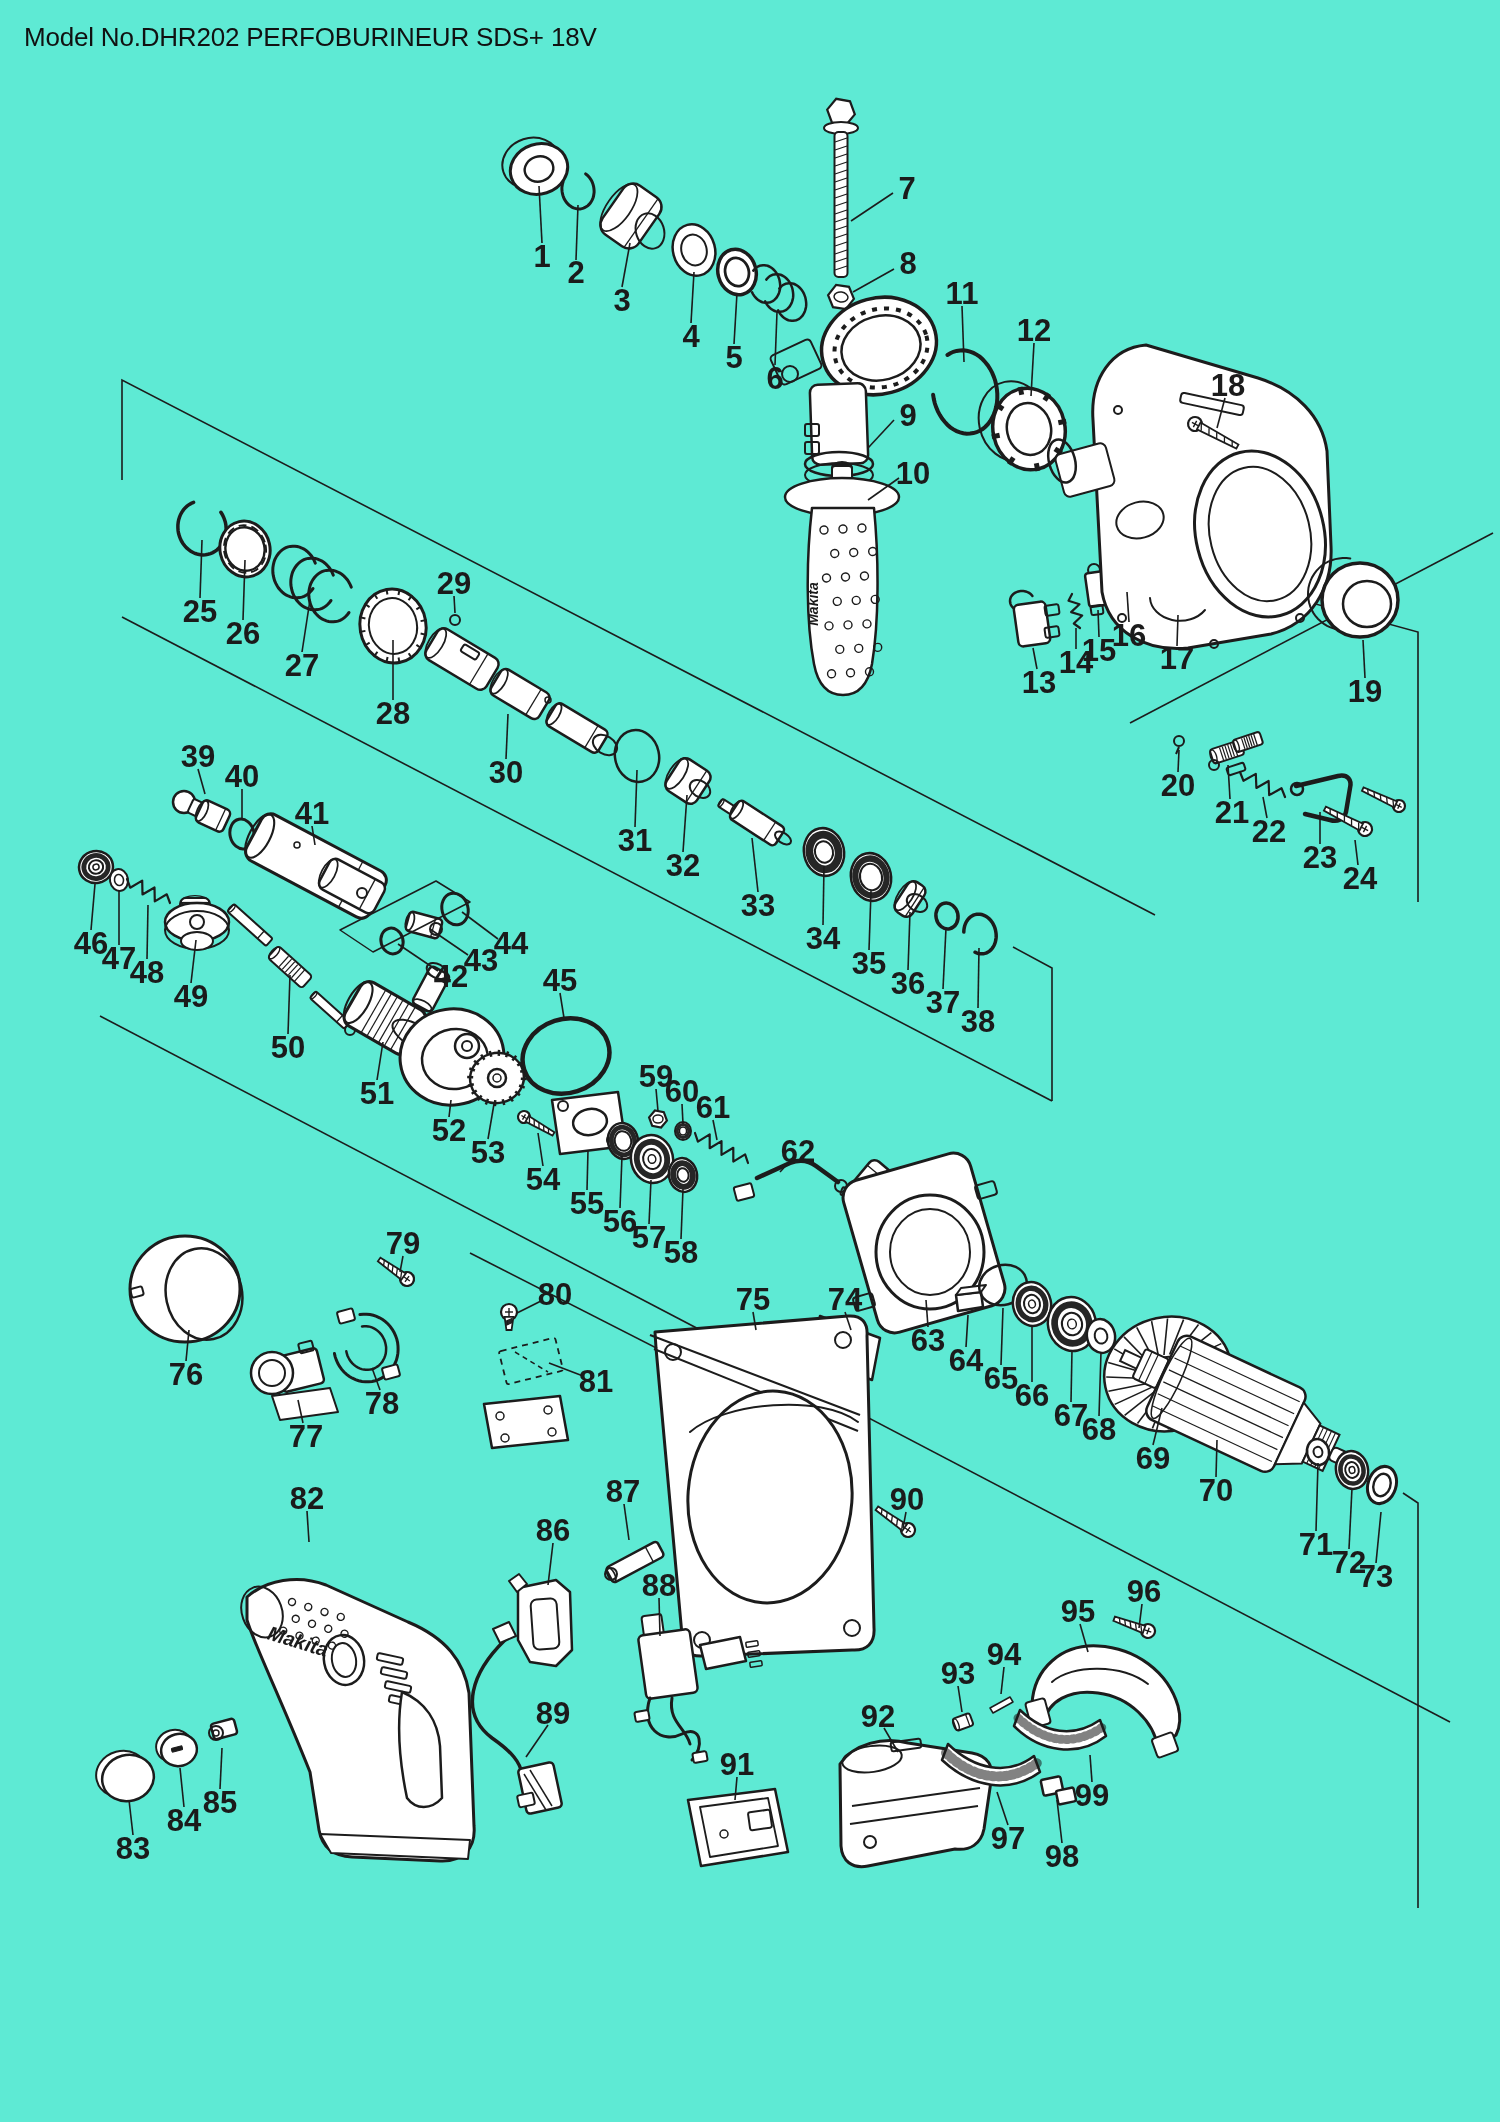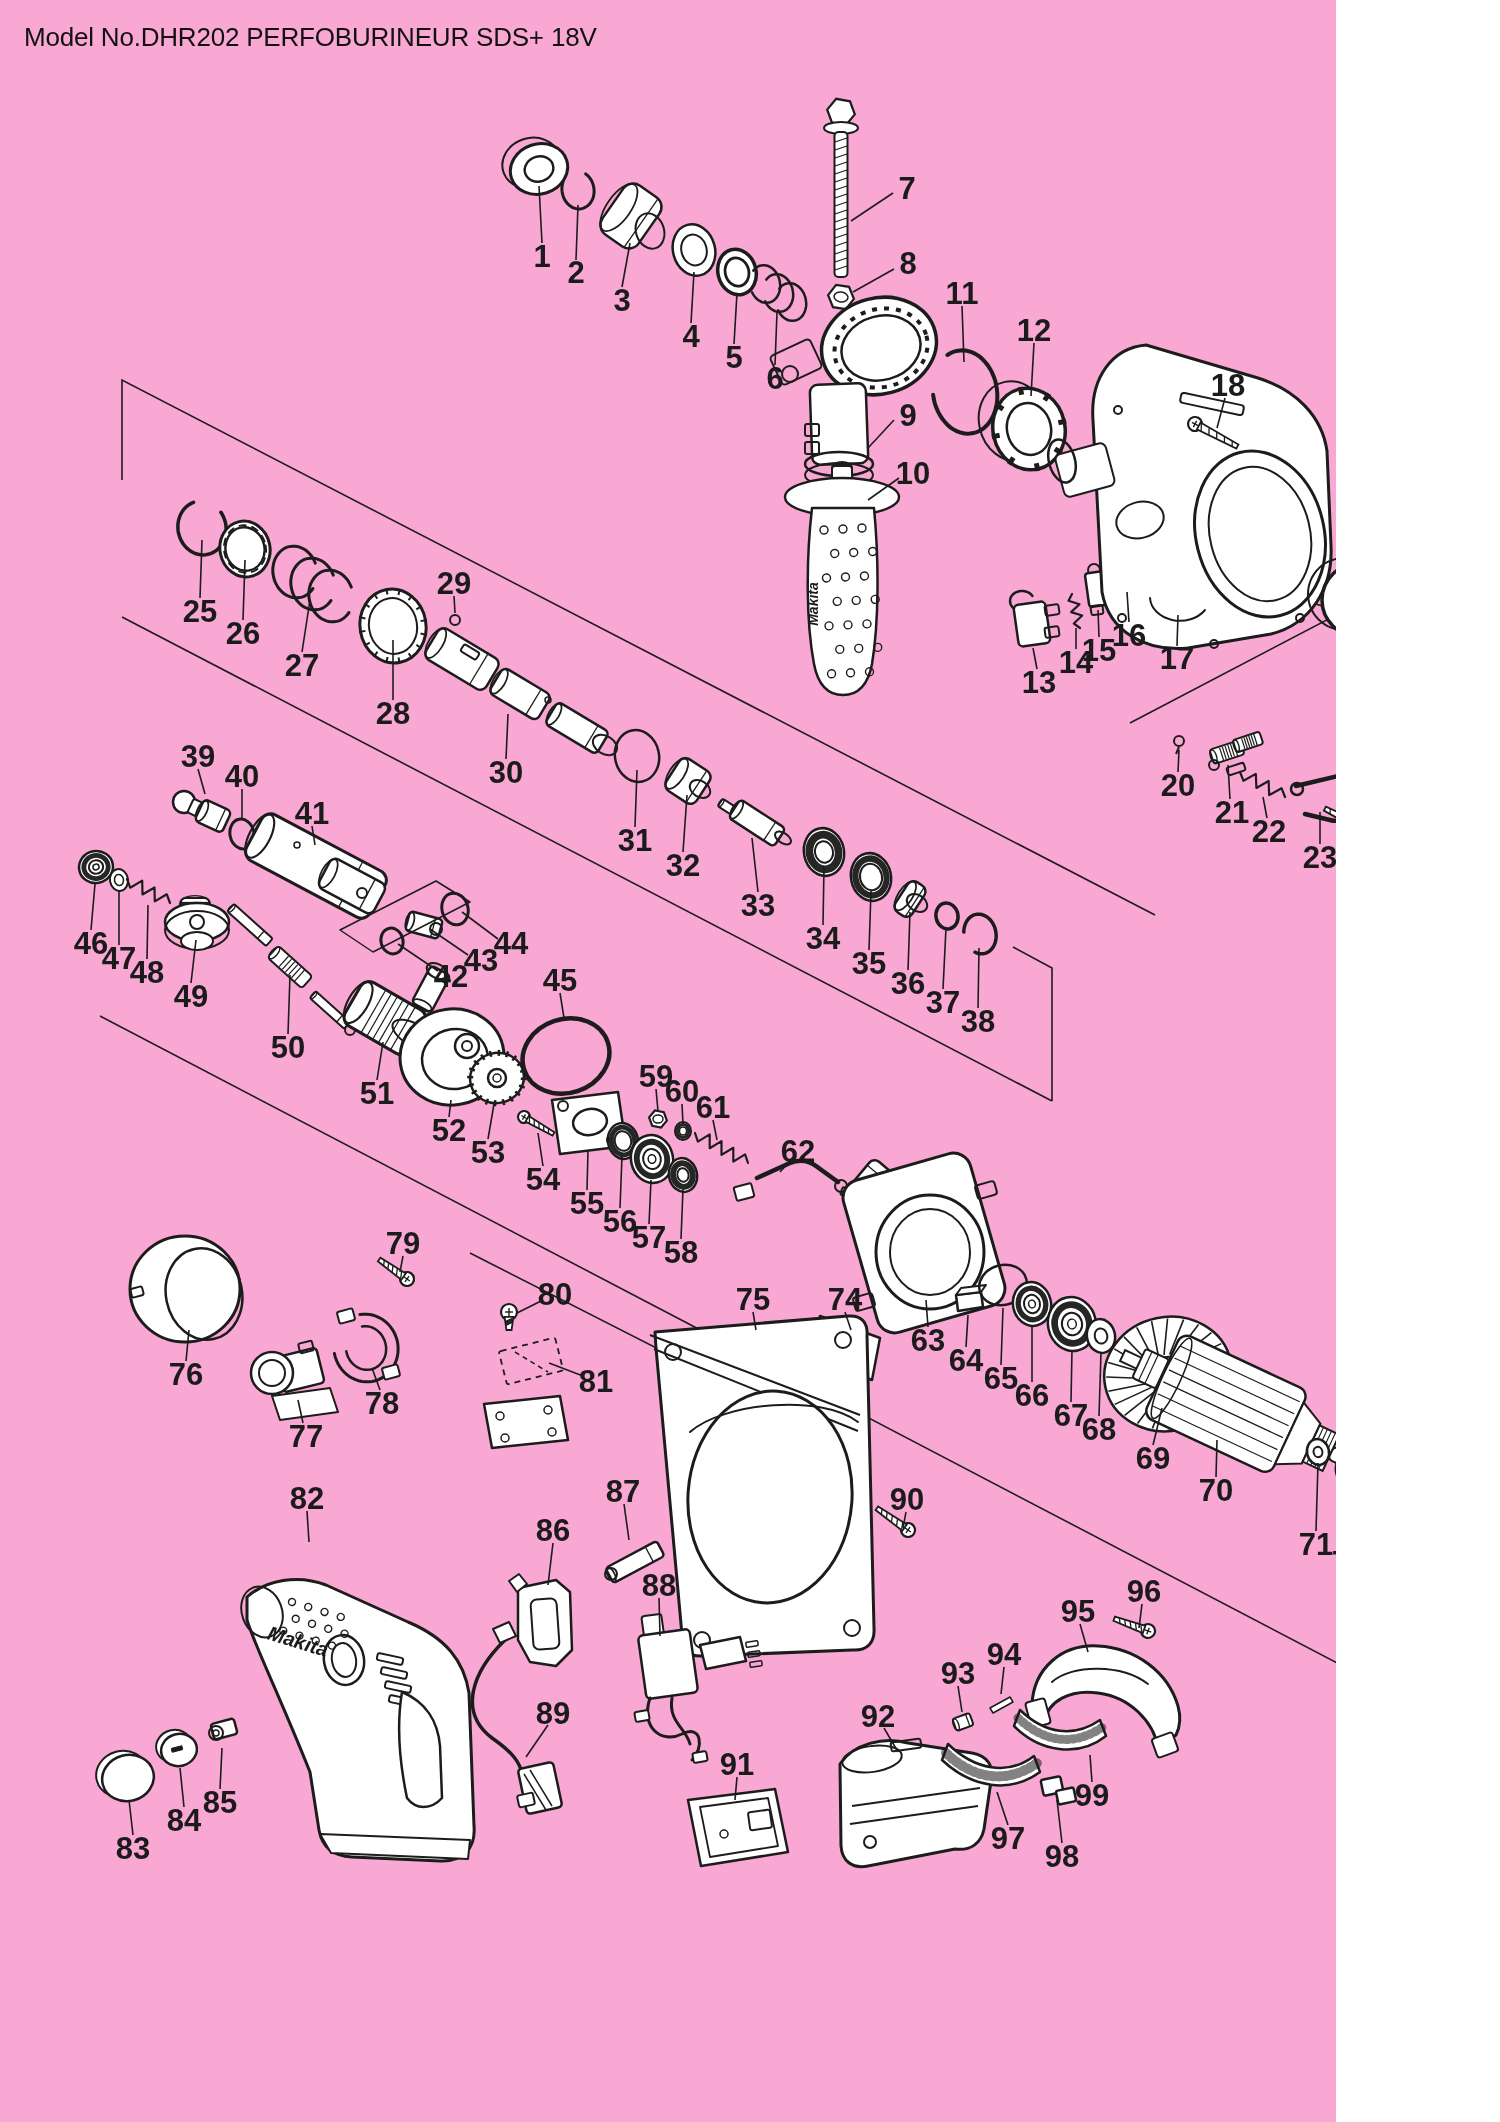--- a/index.html
+++ b/index.html
@@ -1,16 +1,16 @@
 <!DOCTYPE html>
 <html><head>
 <meta charset="utf-8">
 <style>
   html,body{margin:0;padding:0;background:#fff}
-  .stage{position:relative;width:1336px;height:2122px;background:#f9a8d4;overflow:hidden;
+  .stage{position:relative;width:1500px;height:2122px;background:#5eead4;overflow:hidden;
          font-family:"Liberation Sans",sans-serif}
   .title{position:absolute;left:24px;top:22px;font-size:26px;color:#111;
          letter-spacing:-0.2px;white-space:nowrap}
   svg{position:absolute;left:0;top:0}
   svg text.lbl{font-family:"Liberation Sans",sans-serif;font-weight:600;font-size:31px;fill:#1b1b1b}
   svg text.brand{font-family:"Liberation Sans",sans-serif;font-weight:700;font-style:italic;fill:#1b1b1b}
 </style>
 </head>
 <body>
 

